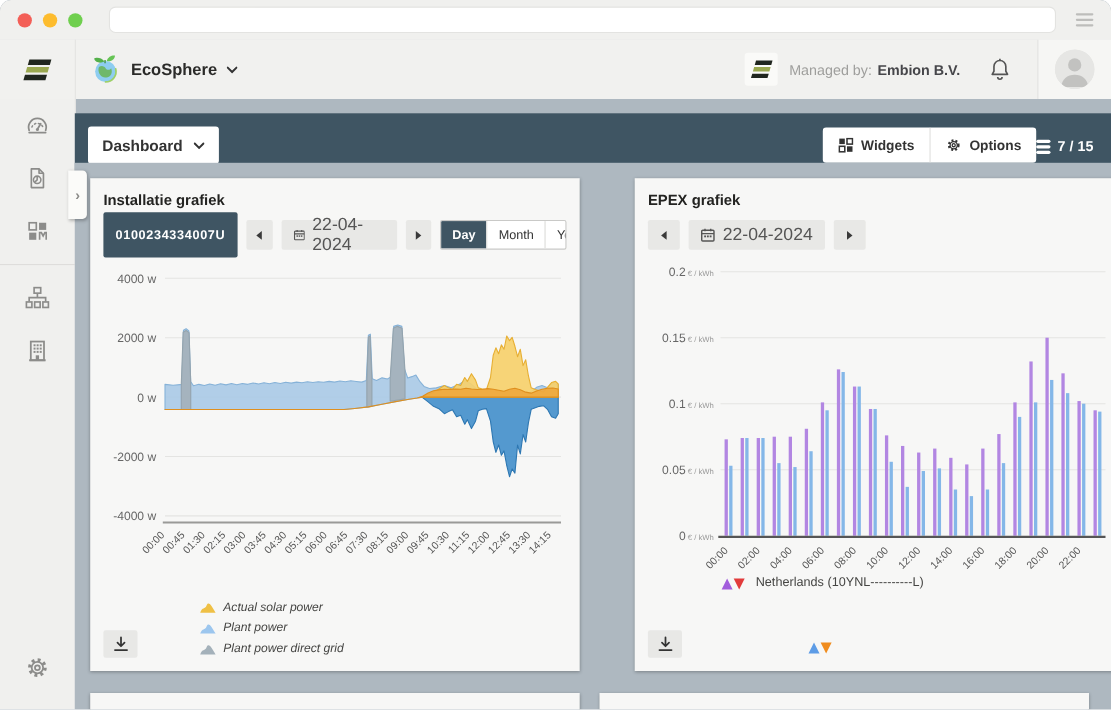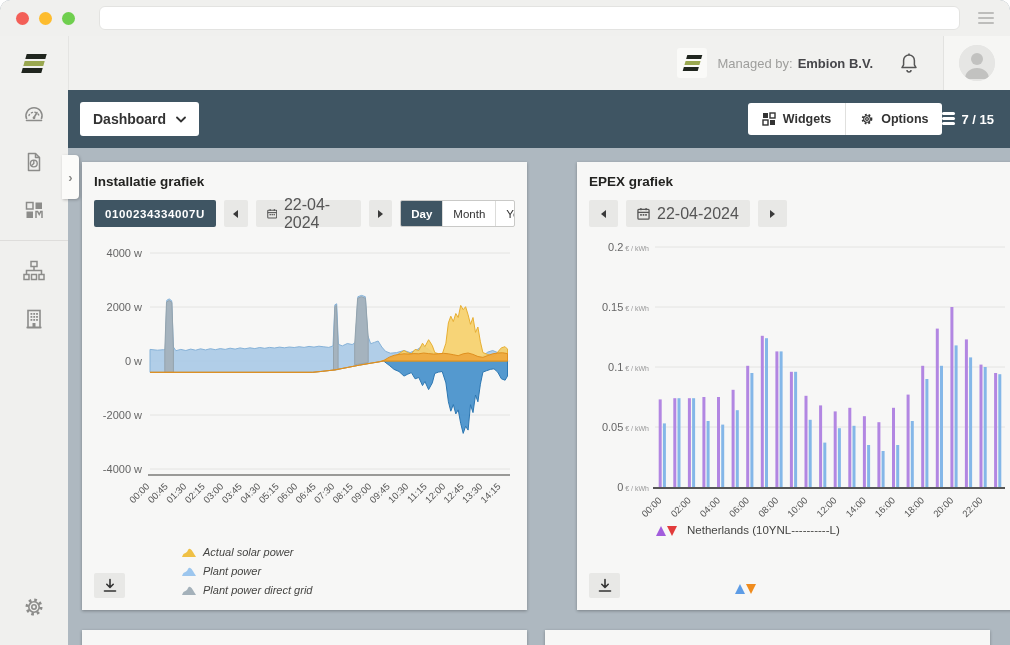--- a/index.html
+++ b/index.html
@@ -26,39 +26,39 @@
   .managed-value{font-size:13px;font-weight:bold;color:#46464a;margin-right:26px;}
   .bell-wrap{margin-right:24px;display:flex;align-items:center;}
   .avatar-zone{width:66px;align-self:stretch;border-left:1px solid #e2e2e0;background:#f6f6f4;display:flex;align-items:center;justify-content:center;}
   .avatar{width:36px;height:36px;border-radius:50%;overflow:hidden;background:#e4e4e2;}
   
   .sidebar{position:absolute;top:90px;left:0;bottom:0;width:68px;background:#f0f0ee;border-right:1px solid #e2e2e0;display:flex;flex-direction:column;align-items:center;}
   .side-btn{width:68px;height:48px;display:flex;align-items:center;justify-content:center;cursor:pointer;}
   .side-div{width:68px;height:1px;background:#dedddb;margin:6px 0;}
   .side-spacer{flex:1;}
   
-  .navbar{position:absolute;top:90px;left:68px;right:0;height:58px;background:#3f5563;display:flex;align-items:center;padding:0 16px 0 12px;box-sizing:border-box;}
+  .navbar{position:absolute;top:103px;left:68px;right:0;height:58px;background:#3f5563;display:flex;align-items:center;padding:0 16px 0 12px;box-sizing:border-box;}
   .dash-btn{background:#fff;border-radius:3px;height:34px;display:flex;align-items:center;gap:10px;padding:0 13px;font-size:14px;font-weight:bold;color:#333;cursor:pointer;}
   .nav-right{margin-left:auto;display:flex;align-items:center;}
   .btn-group{background:#fff;border-radius:3px;height:32px;display:flex;align-items:stretch;overflow:hidden;}
   .group-btn{display:flex;align-items:center;gap:7px;padding:0 14px;font-size:12.5px;font-weight:bold;color:#333;cursor:pointer;}
   .group-btn + .group-btn{border-left:1px solid #e0e0de;}
-  .counter{display:flex;align-items:flex-start;gap:6px;color:#fff;font-size:13px;font-weight:bold;}
+  .counter{display:flex;align-items:flex-end;gap:6px;color:#fff;font-size:13px;font-weight:bold;}
   .stack-icn{display:flex;flex-direction:column;gap:2px;}
   .stack-icn i{display:block;width:13px;height:3px;background:#fff;border-radius:2px;}
   
   .content{position:absolute;top:148px;left:68px;right:0;bottom:0;background:#aeb8c0;}
   .expander{position:absolute;left:-6px;top:7px;width:17px;height:44px;background:#fbfbf9;border-radius:0 4px 4px 0;box-shadow:1px 1px 3px rgba(0,0,0,.25);display:flex;align-items:center;justify-content:center;color:#8a8a88;font-size:13px;font-weight:bold;cursor:pointer;}
   .card{position:absolute;top:14px;width:445px;height:448px;background:#f7f7f6;box-shadow:0 1px 3px rgba(0,0,0,.3);box-sizing:border-box;padding:12px;}
   .card.c1{left:14px;}
   .card.c2{left:477px;margin-left:32px;}
   .card-stub{position:absolute;top:482px;width:445px;height:40px;background:#f7f7f6;box-shadow:0 1px 3px rgba(0,0,0,.3);}
   .card-title{font-size:13.5px;font-weight:bold;color:#232321;}
   .controls{margin-top:11px;display:flex;align-items:center;gap:8px;height:27px;}
-  .dev-badge{background:#3f5563;color:#fff;font-weight:bold;font-size:11.5px;letter-spacing:.6px;padding:0 11px;height:27px;display:flex;align-items:center;border-radius:2px;cursor:pointer;}
+  .dev-badge{background:#3f5563;color:#fff;font-weight:bold;font-size:11.5px;letter-spacing:.6px;padding:0 11px;height:41px;display:flex;align-items:center;border-radius:2px;cursor:pointer;}
   .sq-btn{width:29px;height:27px;background:#e8e8e6;border-radius:2px;display:flex;align-items:center;justify-content:center;cursor:pointer;}
   .tri-l{width:0;height:0;border-top:4px solid transparent;border-bottom:4px solid transparent;border-right:5px solid #3a3a3a;}
   .tri-r{width:0;height:0;border-top:4px solid transparent;border-bottom:4px solid transparent;border-left:5px solid #3a3a3a;}
   .date-btn{background:#e8e8e6;border-radius:2px;height:27px;display:flex;align-items:center;gap:7px;padding:0 11px;font-size:16px;color:#555;cursor:pointer;}
   .seg{margin-left:auto;display:flex;border:1px solid #c9c9c7;border-radius:2px;background:#fff;height:27px;box-sizing:border-box;overflow:hidden;}
   .seg-btn{padding:0 10px;display:flex;align-items:center;font-size:11.5px;color:#333;cursor:pointer;border-left:1px solid #dcdcda;}
   .seg-btn:first-child{border-left:none;}
   .seg-btn.active{background:#3f5563;color:#fff;font-weight:bold;}
   .chart-svg{display:block;margin-top:6px;}
   .legend-row{position:absolute;left:12px;right:12px;bottom:12px;display:flex;align-items:flex-end;}
@@ -91,20 +91,34 @@
       </div>
   </div>
 
   <div class="app-header">
     <div class="logo-cell">
       <span class="embion-bars">
           <i></i>
           <i class="mid"></i>
           <i></i>
         </span>
+    </div>
+    <div class="brand">
+      <svg width="28" height="28" viewBox="0 0 28 28">
+        <circle cx="14" cy="16" r="9.5" fill="#8ecdf0"></circle>
+        <path d="M8 12c2-2 5-1 6 1s4 2 5 0c1 2 1 5-1 7-3 2-7 2-9-1-1.5-2-2-5-1-7z" fill="#6cb65c" opacity=".9"></path>
+        <path d="M14 25.5a9.5 9.5 0 0 0 9.2-11.8" fill="none" stroke="#9ed06a" stroke-width="1.6" stroke-linecap="round"></path>
+        <path d="M13 7C10 3 5 3 3.5 4.5 5 8 9 9 13 7z" fill="#54b04a"></path>
+        <path d="M15 6.5c1-4 5-5.5 7.5-5 0 3.5-3.5 6-7.5 5z" fill="#66c455"></path>
+        <line x1="13.5" y1="8.5" x2="13.5" y2="5.5" stroke="#3f8f3a" stroke-width="1.2"></line>
+      </svg>
+      <span class="brand-name">EcoSphere</span>
+      <svg width="10" height="7" viewBox="0 0 10 7">
+        <polyline points="1,1.5 5,5.5 9,1.5" fill="none" stroke="#333" stroke-width="1.8" stroke-linecap="round"></polyline>
+      </svg>
     </div>
     <div class="header-right">
       <span class="embion-chip">
         <span class="embion-bars mini">
             <i></i>
             <i class="mid"></i>
             <i></i>
           </span>
       </span>
       <span class="managed-label">Managed by:</span>

